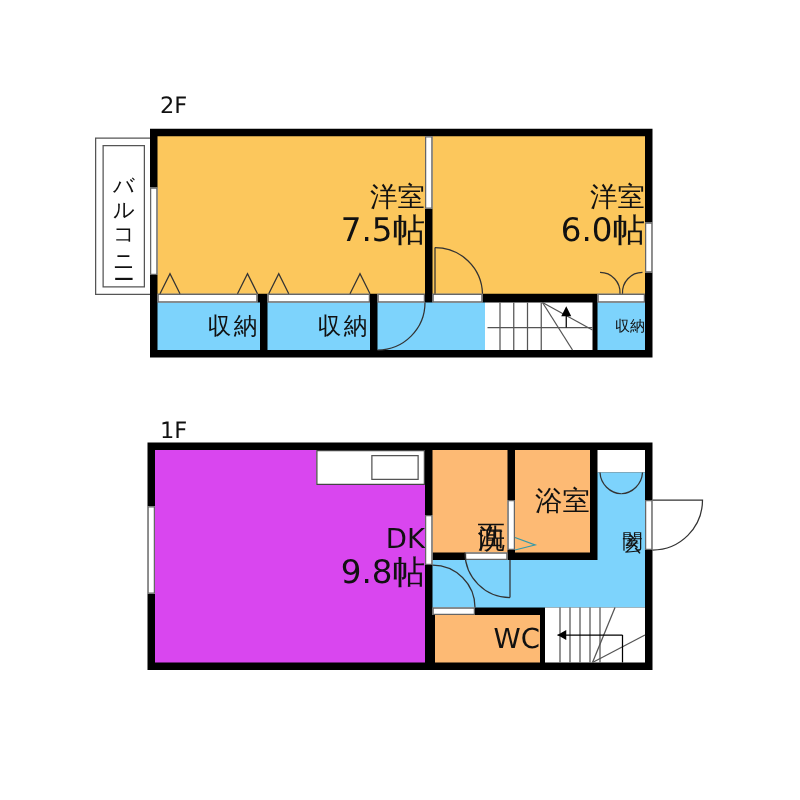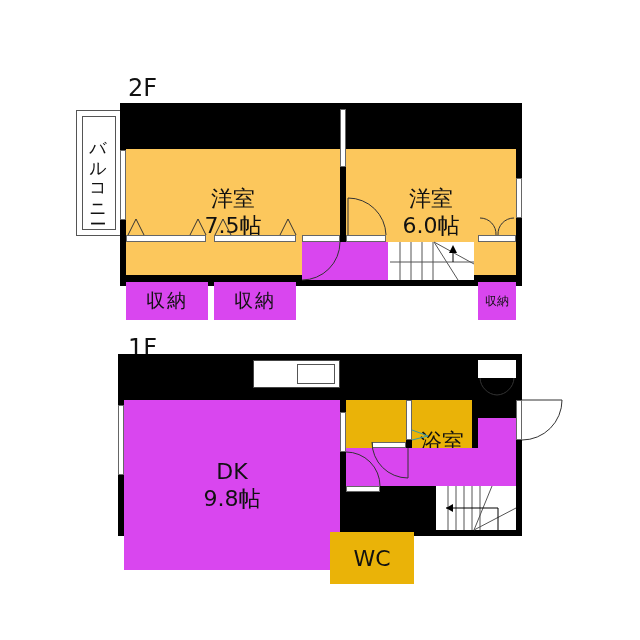--- a/index.html
+++ b/index.html
@@ -1,28 +1,28 @@
 <!DOCTYPE html>
 <html><head>
 <meta charset="utf-8">
 <style>
   html, body { margin: 0; padding: 0; background: #ffffff; }
   body { width: 640px; height: 640px; position: relative; overflow: hidden;
          font-family: "DejaVu Sans", "Liberation Sans", sans-serif; color: #111; }
   .abs { position: absolute; box-sizing: border-box; }
-  .floor-label { font-size: 24px; color: #111; }
+  .floor-label { font-size: 18px; color: #111; }
   .wall { background: #000; }
-  .room { display: flex; flex-direction: column; align-items: center; justify-content: center; text-align: center; margin-top: 40px; }
+  .room { display: flex; flex-direction: column; align-items: flex-end; justify-content: center; text-align: center; }
   .room-yellow { background: #fcc75c; }
   .room-pink { background: #d946ef; }
-  .room-blue { background: #eab308; }
-  .room-gray { background: #d946ef; }
+  .room-blue { background: #fdba74; }
+  .room-gray { background: #7dd3fc; }
   .room-white { background: #ffffff; }
   .rname { font-size: 22px; line-height: 27px; }
-  .rsize { font-size: 22px; line-height: 27px; }
+  .rsize { font-size: 26px; line-height: 27px; }
   .small { font-size: 12px; }
   .storage-label { font-size: 19px; letter-spacing: 2px; }
   .window { background: #fff; border: 1px solid #666; }
   .vtext { writing-mode: vertical-rl; font-size: 17px; letter-spacing: 2px; }
   svg { position: absolute; overflow: visible; }
 </style>
 </head>
 <body>
 
 <div class="abs floor-label" style="left:128px;top:74px;">2F</div>
@@ -109,21 +109,21 @@
 <div class="abs room room-blue" style="left:412px;top:360px;width:60px;height:82px;">
   <span class="rname">浴室</span>
 </div>
 
 <div class="abs room room-gray" style="left:478px;top:378px;width:38px;height:70px;">
   <span style="writing-mode:vertical-rl;font-size:16px;">玄関</span>
 </div>
 
 <div class="abs room-gray" style="left:346px;top:448px;width:170px;height:38px;"></div>
 
-<div class="abs room room-blue" style="left:330px;top:492px;width:84px;height:52px;">
+<div class="abs room room-blue" style="left:348px;top:492px;width:84px;height:38px;">
   <span class="rname">WC</span>
 </div>
 
 <div class="abs room-white" style="left:436px;top:486px;width:80px;height:44px;"></div>
 
 <div class="abs window" style="left:118px;top:405px;width:6px;height:70px;"></div>
 <div class="abs window" style="left:340px;top:412px;width:6px;height:40px;"></div>
 <div class="abs window" style="left:406px;top:400px;width:6px;height:40px;"></div>
 <div class="abs window" style="left:372px;top:442px;width:34px;height:6px;"></div>
 <div class="abs window" style="left:346px;top:486px;width:34px;height:6px;"></div>

